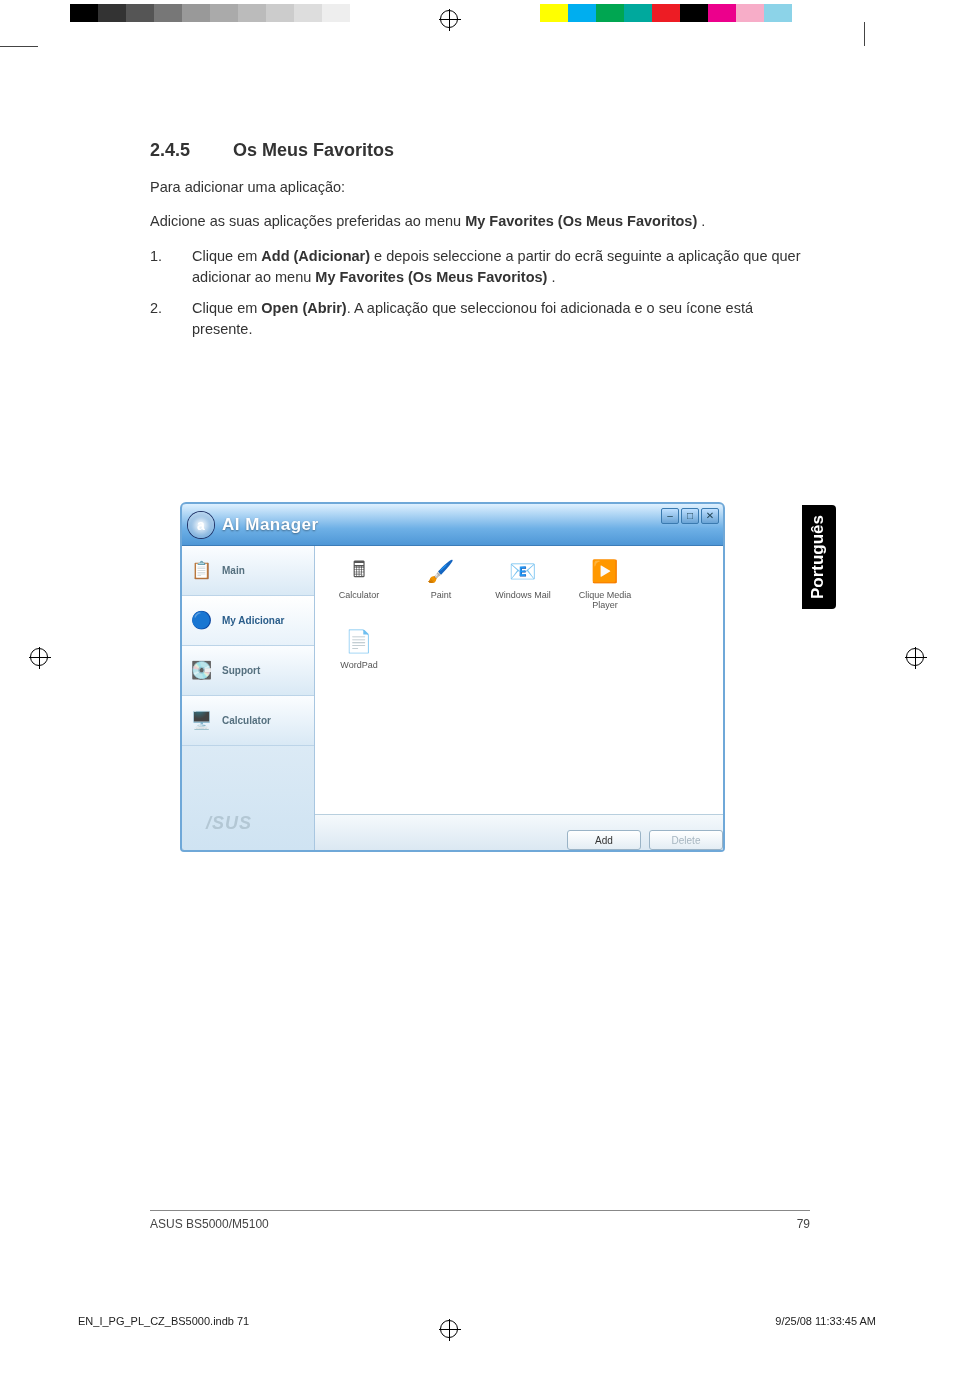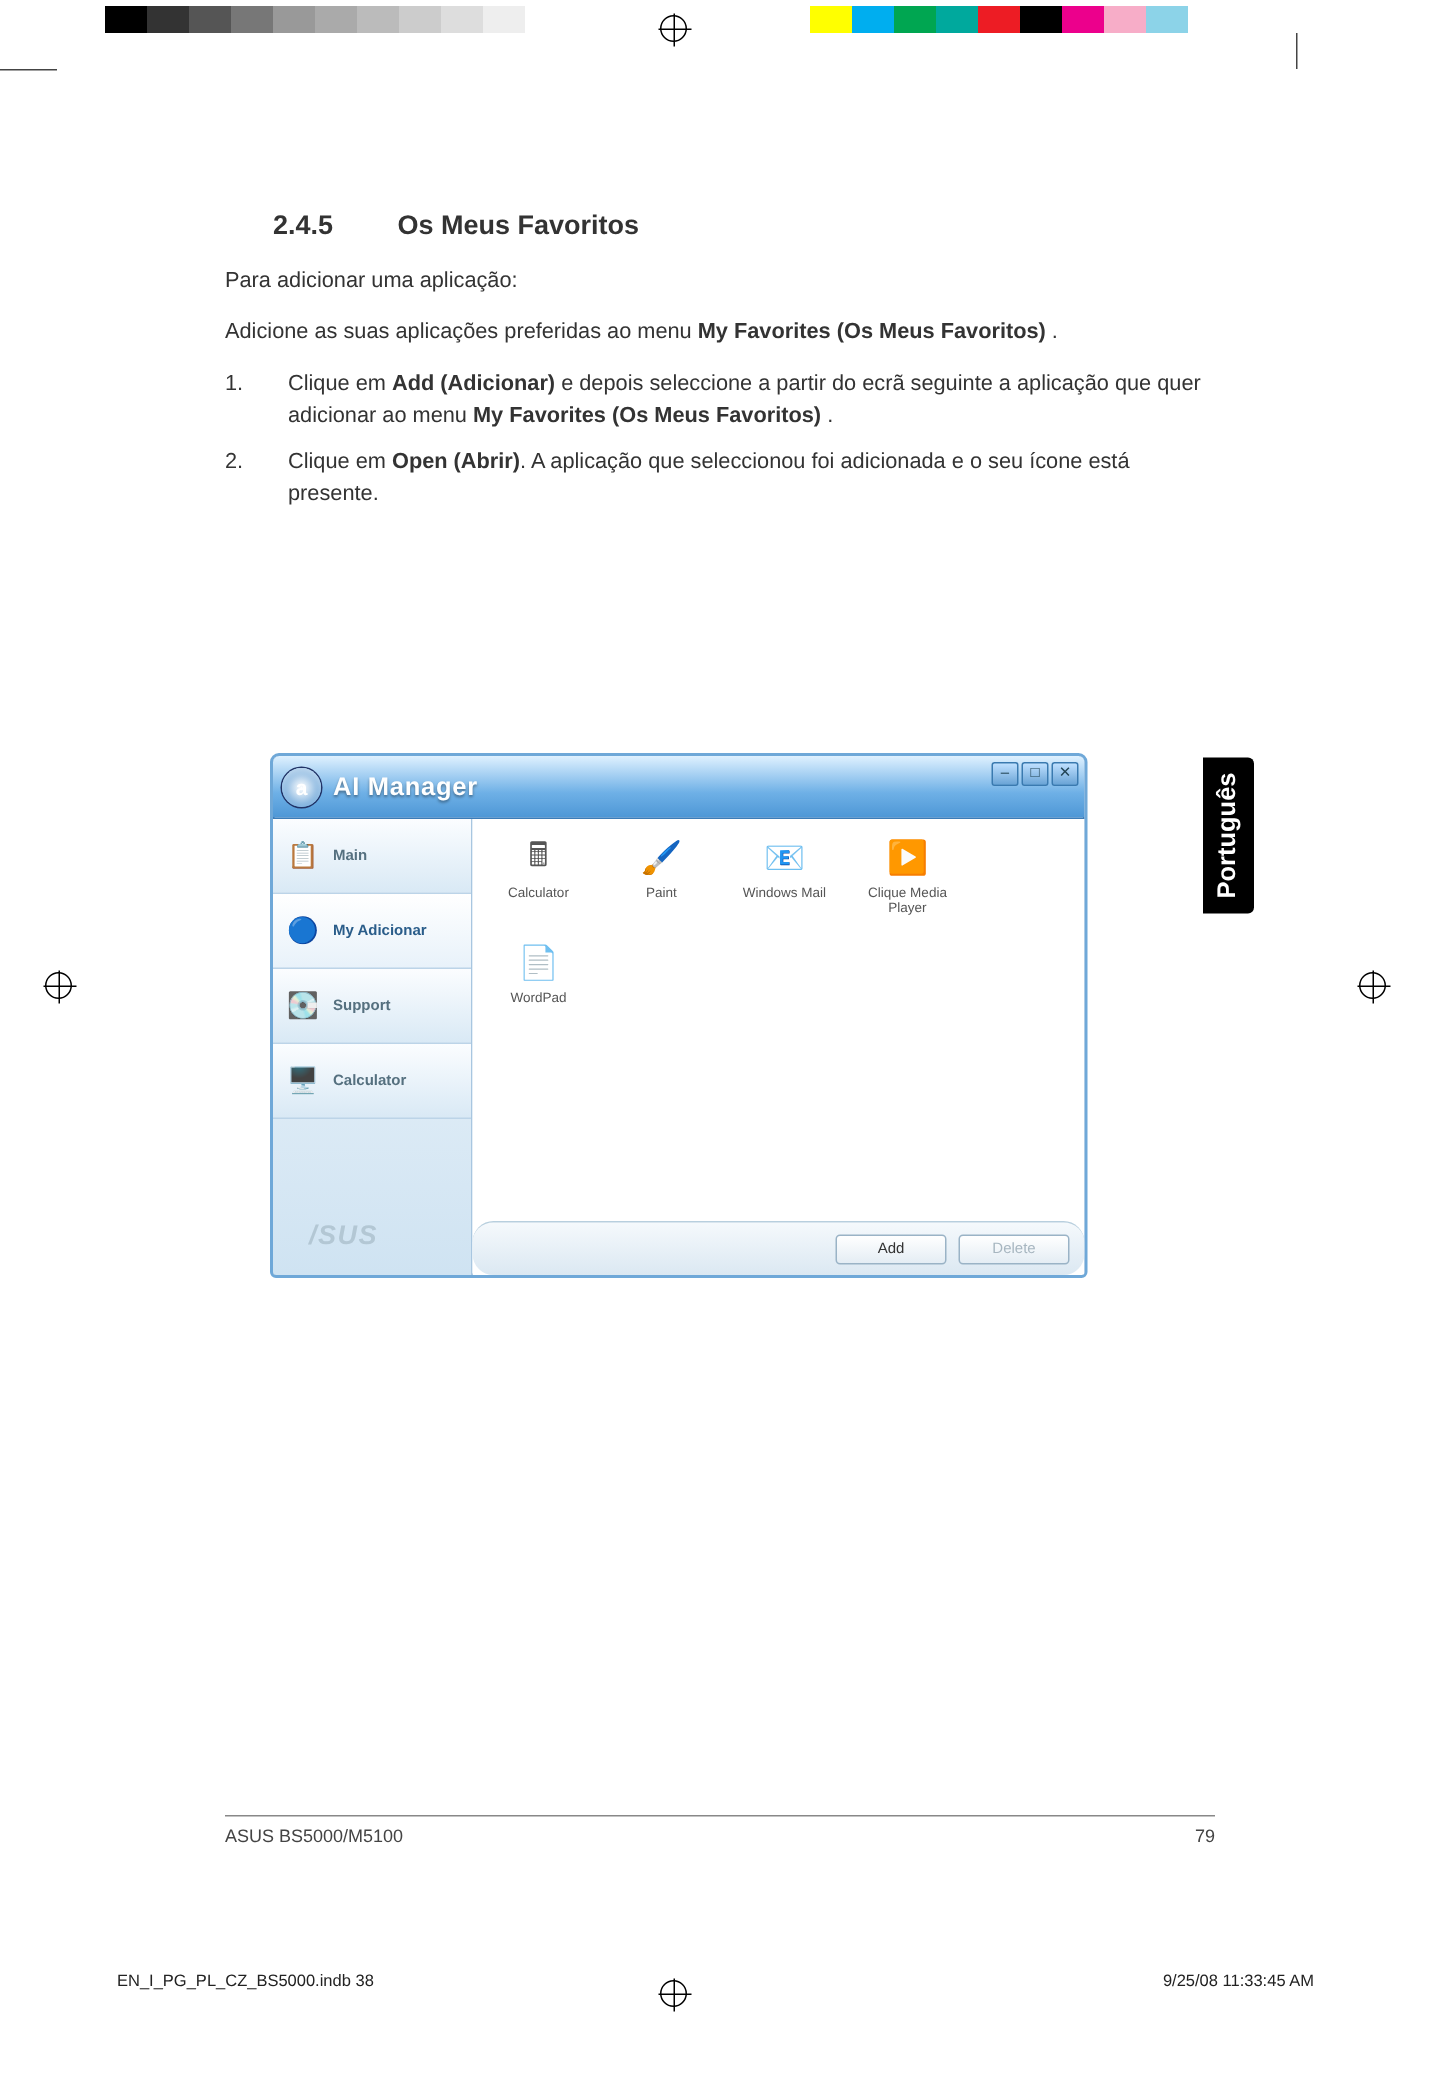--- a/index.html
+++ b/index.html
@@ -30,21 +30,21 @@
   .reg-left  { top: 648px; left: 30px; }
   .reg-right { top: 648px; left: 906px; }
   .reg-bot   { top: 1320px; left: 440px; }
   .corner-line-l { position:absolute; top:46px; left:0; width:38px; height:1px; background:#444;}
   .corner-line-r { position:absolute; top:22px; left:864px; width:1px; height:24px; background:#444;}
   
   .page {
     position: absolute;
     left: 150px; top: 140px; width: 660px;
   }
-  .h-sec { font-size: 18px; font-weight: bold; margin-bottom: 16px; margin-left: 32px; }
+  .h-sec { font-size: 18px; font-weight: bold; margin-bottom: 16px; }
   .h-sec .num { display:inline-block; width: 78px; }
   .para { font-size: 14.5px; line-height: 1.4; margin-bottom: 14px; }
   .para b { font-weight: bold; }
   ol.steps { list-style: none; padding: 0; margin: 0 0 14px 0; font-size: 14.5px; line-height: 1.45; }
   ol.steps li { display: flex; margin-bottom: 10px; }
   ol.steps li .n { width: 42px; flex-shrink: 0; }
   ol.steps li .b { flex: 1; }
   
   .lang-tab {
     position: absolute; right: 118px; top: 505px;
@@ -94,21 +94,21 @@
   .side-item.active { background: linear-gradient(#fff,#e8f2fa); color:#2a5d8a;}
   .side-ic { width:28px; height:26px; border-radius:4px; display:flex; align-items:center; justify-content:center; font-size:17px;}
   .asus-logo { position:absolute; bottom:16px; left:24px; font-weight:bold; color:#b3c7d4; font-size:18px; letter-spacing:1px; font-style:italic;}
   .main-panel { flex:1; background:#fff; position:relative; padding:12px;}
   .icon-grid { display:flex; gap:18px; flex-wrap:wrap; }
   .app-icon { width:64px; text-align:center; cursor:pointer; color:#555; font-size:9px;}
   .app-icon .glyph { width:34px; height:28px; margin:0 auto 4px; display:flex; align-items:center; justify-content:center; font-size:22px;}
   .bottom-bar {
     position:absolute; left:0; right:0; bottom:0; height:36px;
     background: linear-gradient(#f5f9fc,#dbe8f2);
-    border-top:1px solid #b8cfde; display:flex; justify-content:flex-end; align-items:center; padding-right:10px; gap:8px;border-radius:14px;
+    border-top:1px solid #b8cfde; display:flex; justify-content:flex-end; align-items:flex-end; gap:8px;
   }
   .btn {
     min-width:74px; height:20px; font-size:10px;
     background:linear-gradient(#fff,#e4edf4); border:1px solid #9ab3c6;
     border-radius:3px; cursor:pointer; color:#333;
   }
   .btn:disabled { color:#a7b6c0; cursor:default;}
   
   .page-footer {
     position: absolute; left: 150px; top: 1210px; width: 660px;
@@ -249,15 +249,15 @@
   </div>
   <div class="asus-logo">/SUS</div>
 </div>
 
 <div class="page-footer">
   <span>ASUS BS5000/M5100</span>
   <span>79</span>
 </div>
 
 <div class="print-footer">
-  <span>EN_I_PG_PL_CZ_BS5000.indb   38</span>
+  <span>EN_I_PG_PL_CZ_BS5000.indb   71</span>
   <span>9/25/08   11:33:45 AM</span>
 </div>
 
 </body></html>

